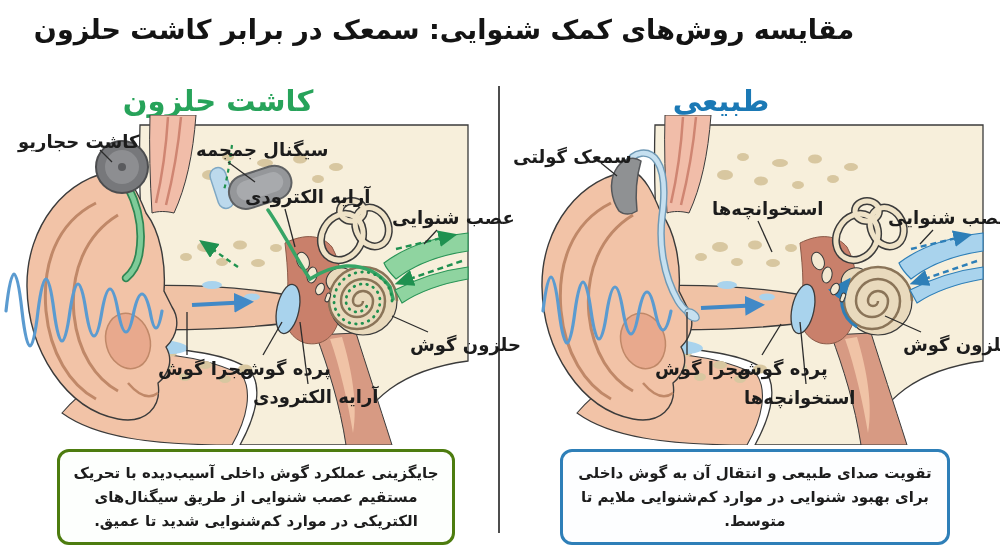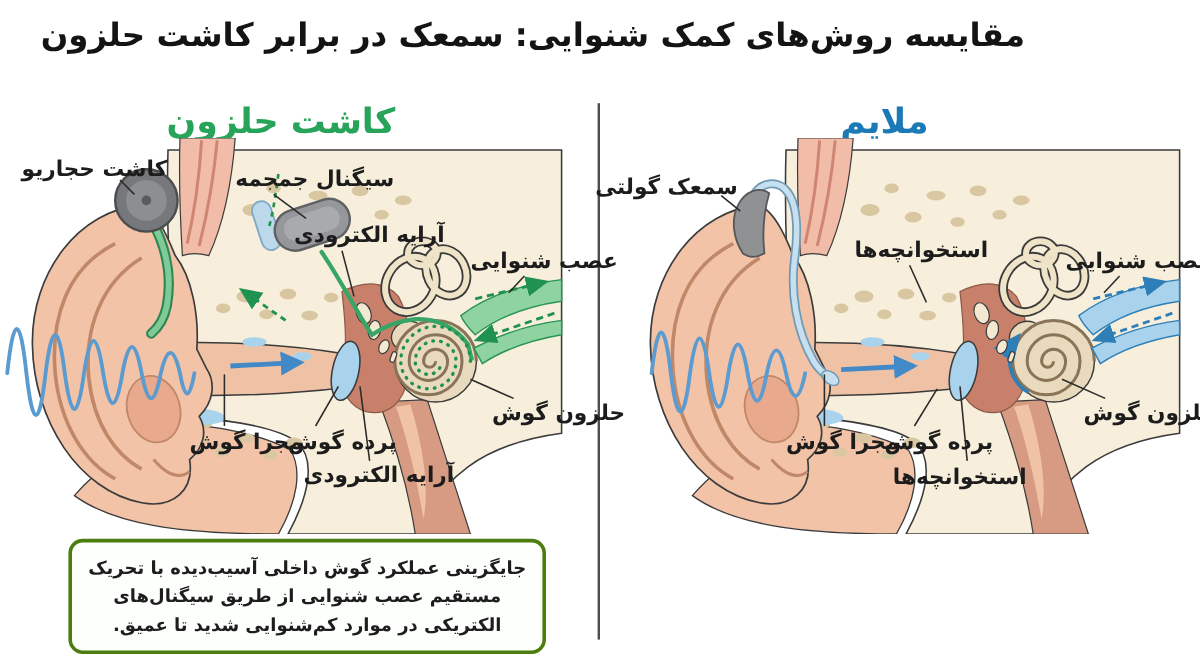--- a/index.html
+++ b/index.html
@@ -1,42 +1,42 @@
 <!DOCTYPE html>
 <html lang="fa"><head>
 <meta charset="utf-8">
 <style>
   html,body{margin:0;padding:0;background:#ffffff;}
   .page{position:relative;width:1000px;height:545px;background:#ffffff;overflow:hidden;
         font-family:"DejaVu Sans","Liberation Sans",sans-serif;}
   .title{position:absolute;left:0;top:14px;width:888px;text-align:center;
          font-size:27px;font-weight:bold;color:#141414;direction:rtl;}
   .panel-header{position:absolute;top:84px;width:436px;text-align:center;
-                font-size:29px;font-weight:bold;direction:rtl;margin-left:16px;}
+                font-size:29px;font-weight:bold;direction:rtl;}
   .panel-header.left{left:0;color:#27a35a;}
   .panel-header.right{left:503px;color:#1b79b5;}
   .divider{position:absolute;left:498px;top:86px;width:2px;height:447px;background:#4e4e4e;}
   .diagram{position:absolute;}
   .lbl{position:absolute;font-size:18px;font-weight:bold;color:#1c1c1c;
        direction:rtl;white-space:nowrap;line-height:1.2;}
   .desc-box{position:absolute;top:449px;border-radius:12px;background:#fdfffd;
             font-size:15px;font-weight:bold;color:#1d1d1d;text-align:center;
             direction:rtl;line-height:1.6;padding:9px 12px;box-sizing:border-box;}
   .desc-box.left{left:57px;width:398px;border:3px solid #4d7c0f;}
   .desc-box.right{left:560px;width:390px;border:3px solid #2e7fb8;background:#fdfeff;}
 </style>
 </head>
 <body>
 
 <div class="page">
 
   <div class="title">مقایسه روش‌های کمک شنوایی: سمعک در برابر کاشت حلزون</div>
   <div class="divider"></div>
   <div class="panel-header left">کاشت حلزون</div>
-  <div class="panel-header right">ملایم</div>
+  <div class="panel-header right">طبیعی</div>
 
   <svg class="diagram" style="left:0;top:115px" width="470" height="330" viewBox="0 0 470 330">
     <defs>
       <marker id="aGL" markerWidth="9" markerHeight="9" refX="6.5" refY="3.5" orient="auto">
         <path d="M0,0 L8,3.5 L0,7 Z" fill="#1f9150"></path>
         </marker>
       <marker id="aCL" markerWidth="6" markerHeight="6" refX="4" refY="2.5" orient="auto">
         <path d="M0,0 L5,2.5 L0,5 Z" fill="#4189c7"></path>
         </marker>
     </defs>
@@ -284,23 +284,24 @@
 
   <div class="lbl" style="left:18px;top:131px">کاشت حجاریو</div>
   <div class="lbl" style="left:196px;top:139px">سیگنال جمجمه</div>
   <div class="lbl" style="left:245px;top:186px">آرایه الکترودی</div>
   <div class="lbl" style="left:392px;top:207px">عصب شنوایی</div>
   <div class="lbl" style="left:410px;top:334px">حلزون گوش</div>
   <div class="lbl" style="left:158px;top:358px">مجرا گوش</div>
   <div class="lbl" style="left:240px;top:358px">پرده گوش</div>
   <div class="lbl" style="left:253px;top:386px">آرایه الکترودی</div>
 
-  <div class="lbl" style="left:496px;top:146px">سمعک گولتی</div>
+  <div class="lbl" style="left:513px;top:146px">سمعک گولتی</div>
   <div class="lbl" style="left:712px;top:198px">استخوانچه‌ها</div>
   <div class="lbl" style="left:888px;top:207px">عصب شنوایی</div>
   <div class="lbl" style="left:903px;top:334px">حلزون گوش</div>
   <div class="lbl" style="left:655px;top:358px">مجرا گوش</div>
   <div class="lbl" style="left:737px;top:358px">پرده گوش</div>
   <div class="lbl" style="left:744px;top:387px">استخوانچه‌ها</div>
 
   <div class="desc-box left">جایگزینی عملکرد گوش داخلی آسیب‌دیده با تحریک مستقیم عصب شنوایی از طریق سیگنال‌های الکتریکی در موارد کم‌شنوایی شدید تا عمیق.</div>
+  <div class="desc-box right">تقویت صدای طبیعی و انتقال آن به گوش داخلی برای بهبود شنوایی در موارد کم‌شنوایی ملایم تا متوسط.</div>
 
 </div>
 
 </body></html>

